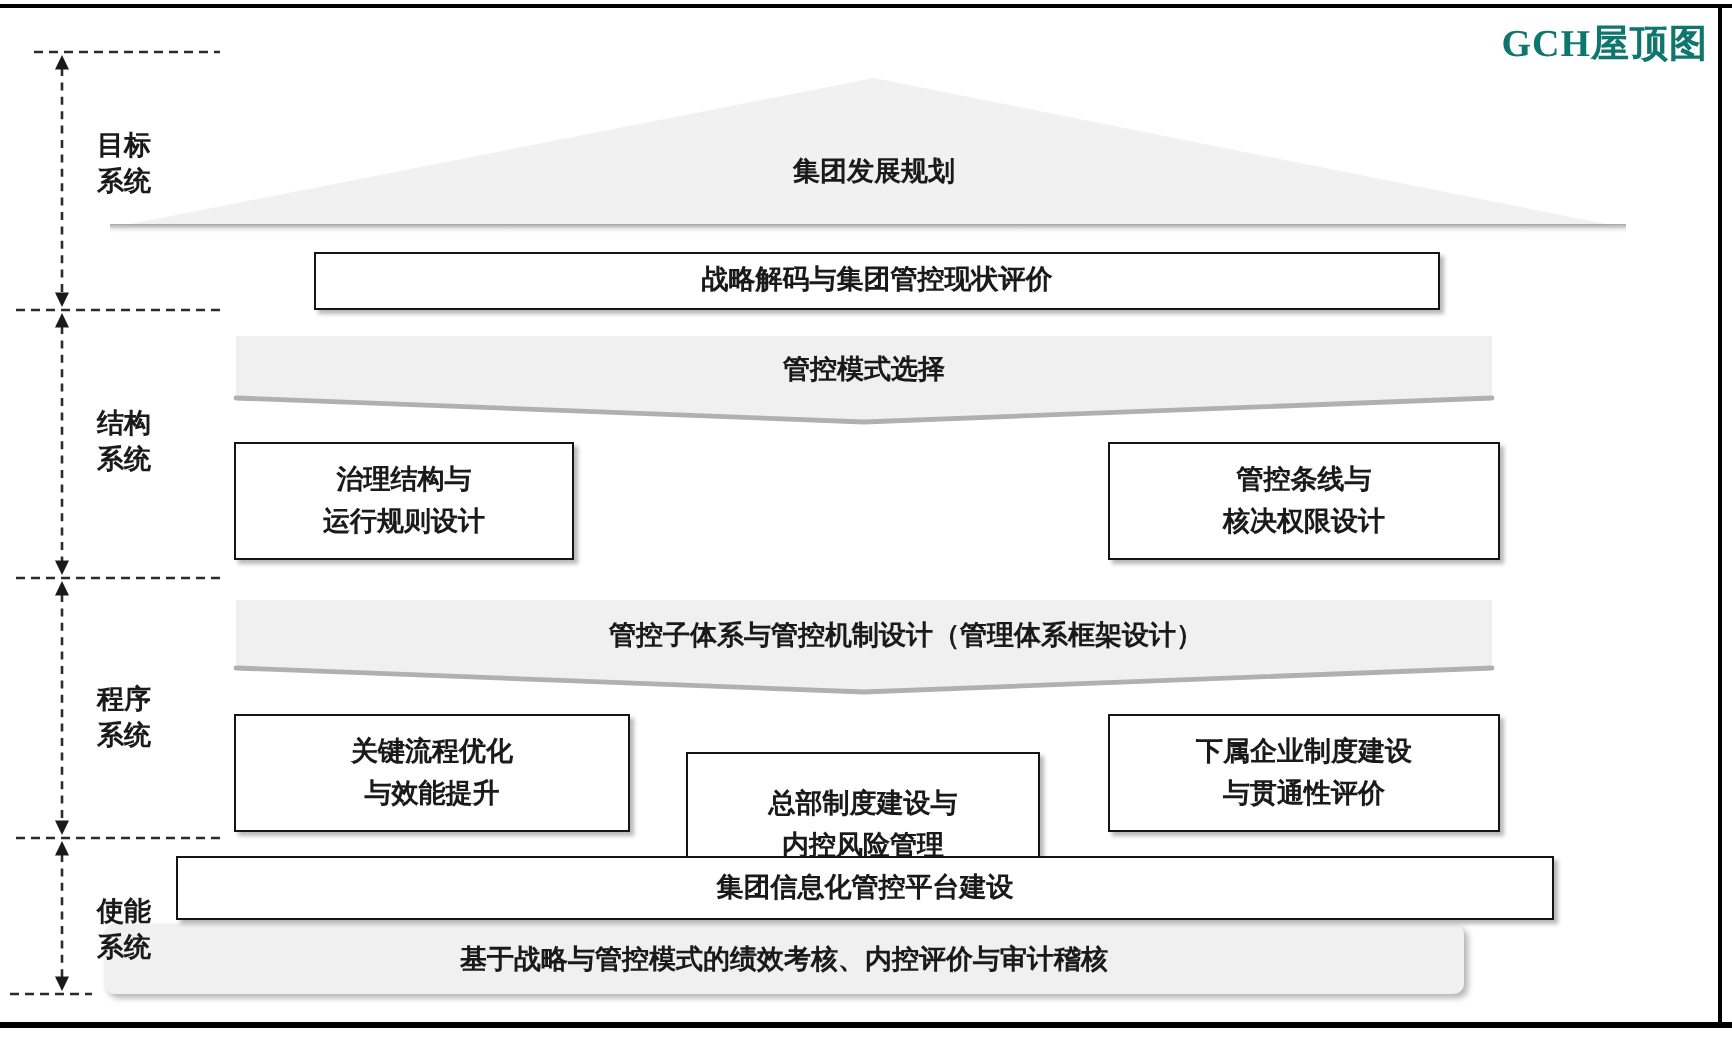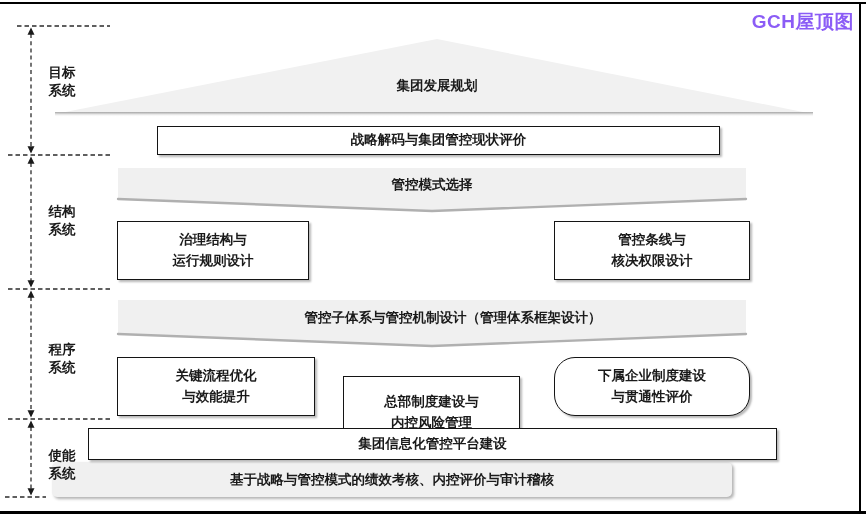--- a/index.html
+++ b/index.html
@@ -7,22 +7,23 @@
     position:relative;width:866px;height:520px;overflow:hidden;
     background:#fff;color:#1a1a1a;
     font-family:"Liberation Sans","DejaVu Sans",sans-serif;
   }
   .abs{position:absolute;}
   svg.layer{position:absolute;left:0;top:0;pointer-events:none;}
   .frame-top{left:0;top:2px;width:866px;height:2px;background:#000;}
   .frame-right{left:859px;top:2px;width:2px;height:510px;background:#000;}
   .frame-bottom{left:0;top:511px;width:866px;height:3px;background:#000;}
   .title{
-    top:9px;right:12px;font-size:19px;font-weight:bold;color:#8b5cf6;
+    top:9px;right:12px;font-size:19px;font-weight:bold;color:#0f766e;
     letter-spacing:0.5px;
+    font-family:Liberation Serif, serif;
   }
   .rail-label{
     left:34px;width:56px;text-align:center;font-weight:bold;
     font-size:13.5px;line-height:1.35;white-space:pre-line;z-index:5;
   }
   .shape-label{
     text-align:center;font-weight:bold;font-size:13.5px;z-index:4;
     white-space:pre-line;
   }
   .wbox{
@@ -100,29 +101,29 @@
 系统</div>
   <div class="abs rail-label" style="top:341px;">程序
 系统</div>
   <div class="abs rail-label" style="top:447px;">使能
 系统</div>
 
   <div class="abs shape-label" style="left:237px;top:77px;width:400px;">集团发展规划</div>
   <div class="abs wbox" style="left:157px;top:126px;width:563px;height:29px;">战略解码与集团管控现状评价</div>
 
   <div class="abs shape-label" style="left:118px;top:176px;width:628px;">管控模式选择</div>
-  <div class="abs wbox" style="left:117px;top:221px;width:192px;height:59px;">治理结构与
+  <div class="abs wbox" style="left:117px;top:221px;width:170px;height:59px;">治理结构与
 运行规则设计</div>
   <div class="abs wbox" style="left:554px;top:221px;width:196px;height:59px;">管控条线与
 核决权限设计</div>
 
   <div class="abs shape-label" style="left:118px;top:309px;width:628px;padding-left:21px;">管控子体系与管控机制设计（管理体系框架设计）</div>
   <div class="abs wbox" style="left:117px;top:357px;width:198px;height:59px;">关键流程优化
 与效能提升</div>
   <div class="abs wbox" style="left:343px;top:357px;width:177px;height:73px;margin-top:19px;">总部制度建设与
 内控风险管理</div>
-  <div class="abs wbox" style="left:554px;top:357px;width:196px;height:59px;border-radius:21px;">下属企业制度建设
+  <div class="abs wbox" style="left:554px;top:357px;width:196px;height:59px;">下属企业制度建设
 与贯通性评价</div>
 
   <div class="abs wbox" style="left:88px;top:428px;width:689px;height:32px;">集团信息化管控平台建设</div>
   <div class="abs graybar" style="left:52px;top:462px;width:680px;height:35px;text-align:center;">基于战略与管控模式的绩效考核、内控评价与审计稽核</div>
 
 </div>
 
 </body></html>

